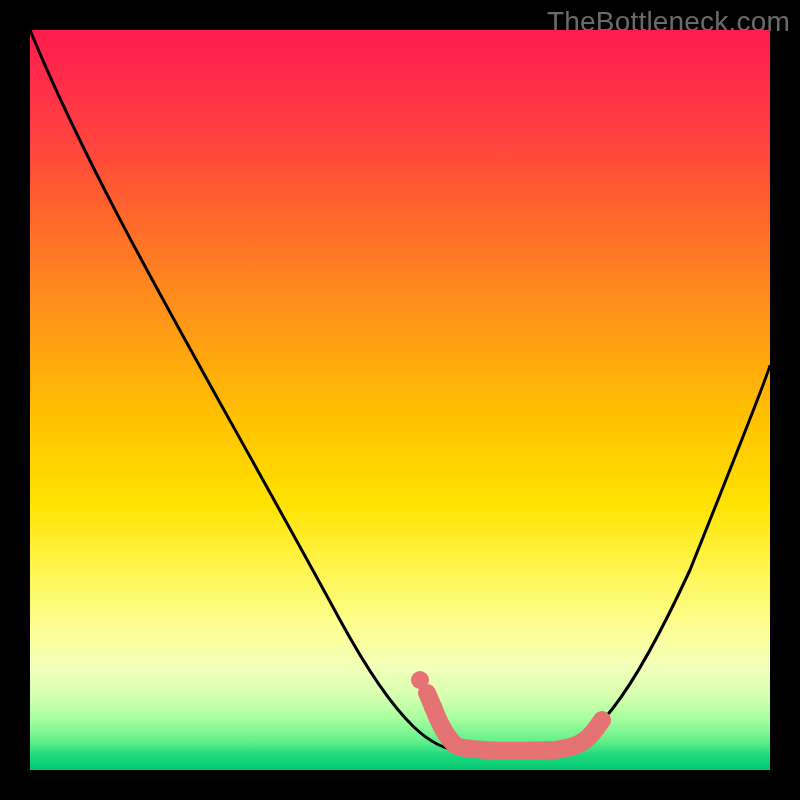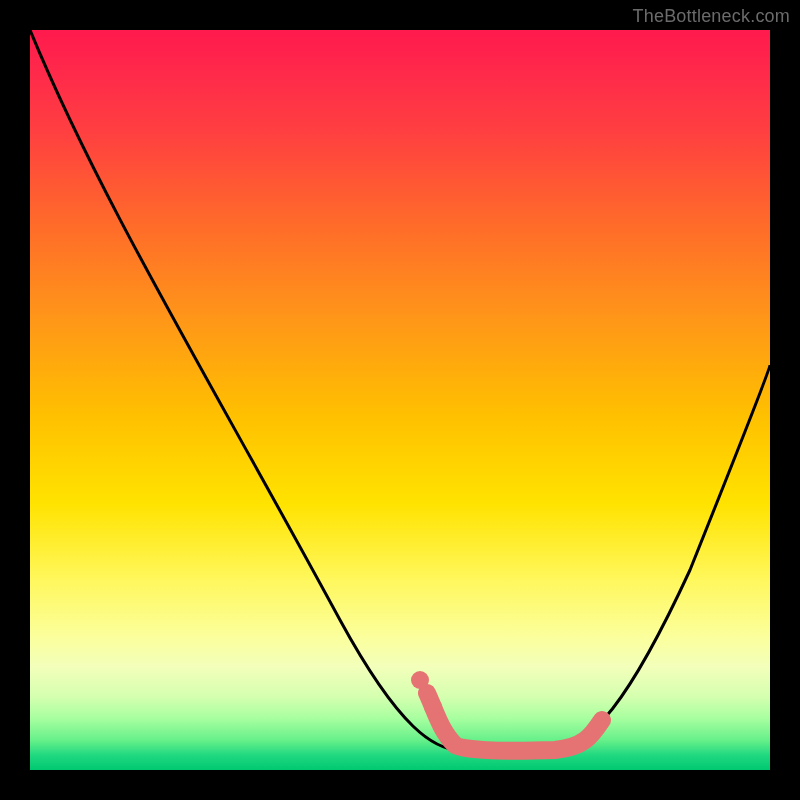--- a/index.html
+++ b/index.html
@@ -37,21 +37,21 @@
       #66f08a 96%,
       #20d880 98%,
       #00c870 100%
     );
   }
   .watermark {
     position: absolute;
     top: 6px;
     right: 10px;
     font-family: Arial, Helvetica, sans-serif;
-    font-size: 18px;
+    font-size: 28px;
     color: #6b6b6b;
     letter-spacing: 0.2px;
   }
   svg.curve {
     position: absolute;
     inset: 0;
   }
 </style>
 </head>
 <body>

